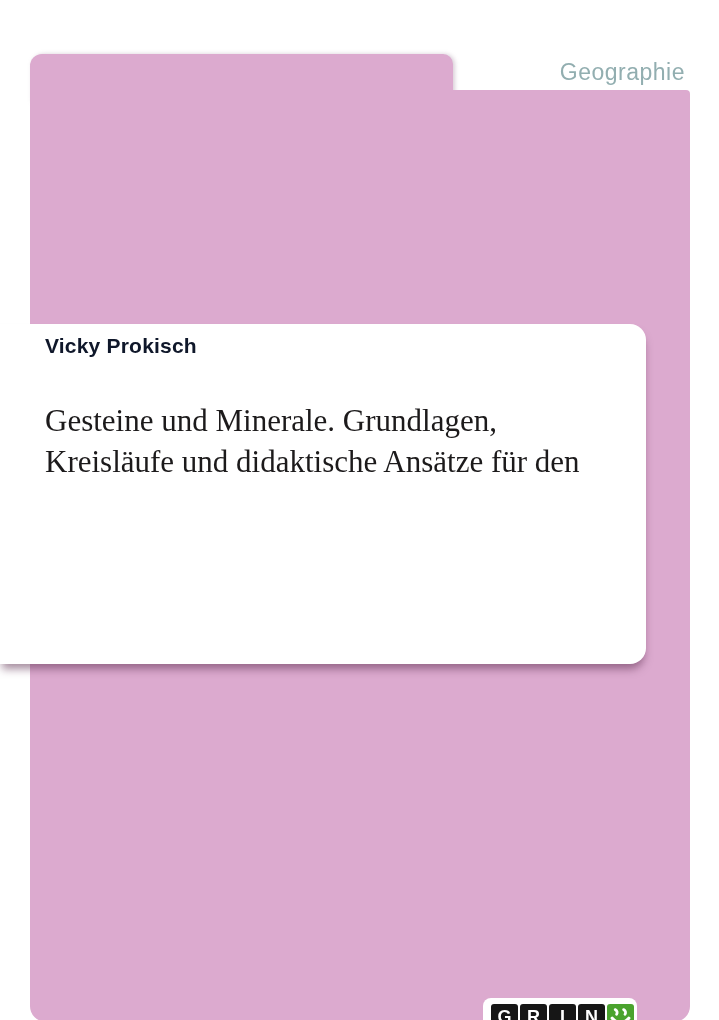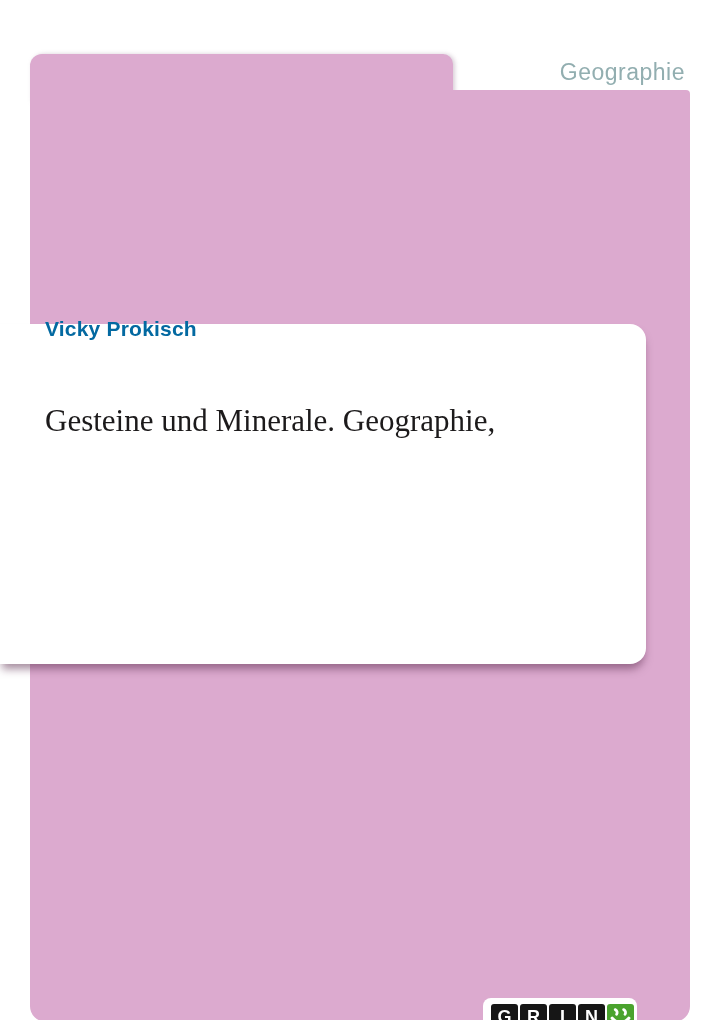--- a/index.html
+++ b/index.html
@@ -56,24 +56,24 @@
     width: 646px;
     height: 340px;
     background: #ffffff;
     border-radius: 0 16px 16px 0;
     box-shadow: 0 7px 9px -2px rgba(92, 48, 80, 0.55);
   }
 
   .author {
     position: absolute;
     left: 45px;
-    top: 285px;
+    top: 302px;
     font-size: 21px;
     font-weight: bold;
-    color: #0369a1;
+    color: #0f172a;
     letter-spacing: 0.2px;
   }
 
   .title {
     position: absolute;
     left: 45px;
     top: 368px;
     font-family: "Liberation Serif", serif;
     font-weight: normal;
     font-size: 31px;
@@ -121,21 +121,22 @@
   <div class="pink-tab"></div>
   <div class="pink-main"></div>
 
   <div class="category">Geographie</div>
 
   <div class="white-stripe"></div>
 
   <div class="author">Vicky Prokisch</div>
 
   <h1 class="title">
-    <span>Gesteine und Minerale. Geographie,</span>
+    <span>Gesteine und Minerale. Grundlagen,</span>
+    <span>Kreisläufe und didaktische Ansätze für den</span>
   </h1>
 
   <div class="logo-band">
     <div class="logo-square">G</div>
     <div class="logo-square">R</div>
     <div class="logo-square">I</div>
     <div class="logo-square">N</div>
     <div class="logo-square green">
       <svg width="27" height="27" viewBox="0 0 27 27">
         <path d="M8.2,5.6 c1.9,0.8 2.5,2.9 1.4,4.8" fill="none" stroke="#ffffff" stroke-width="2.8" stroke-linecap="round"></path>

